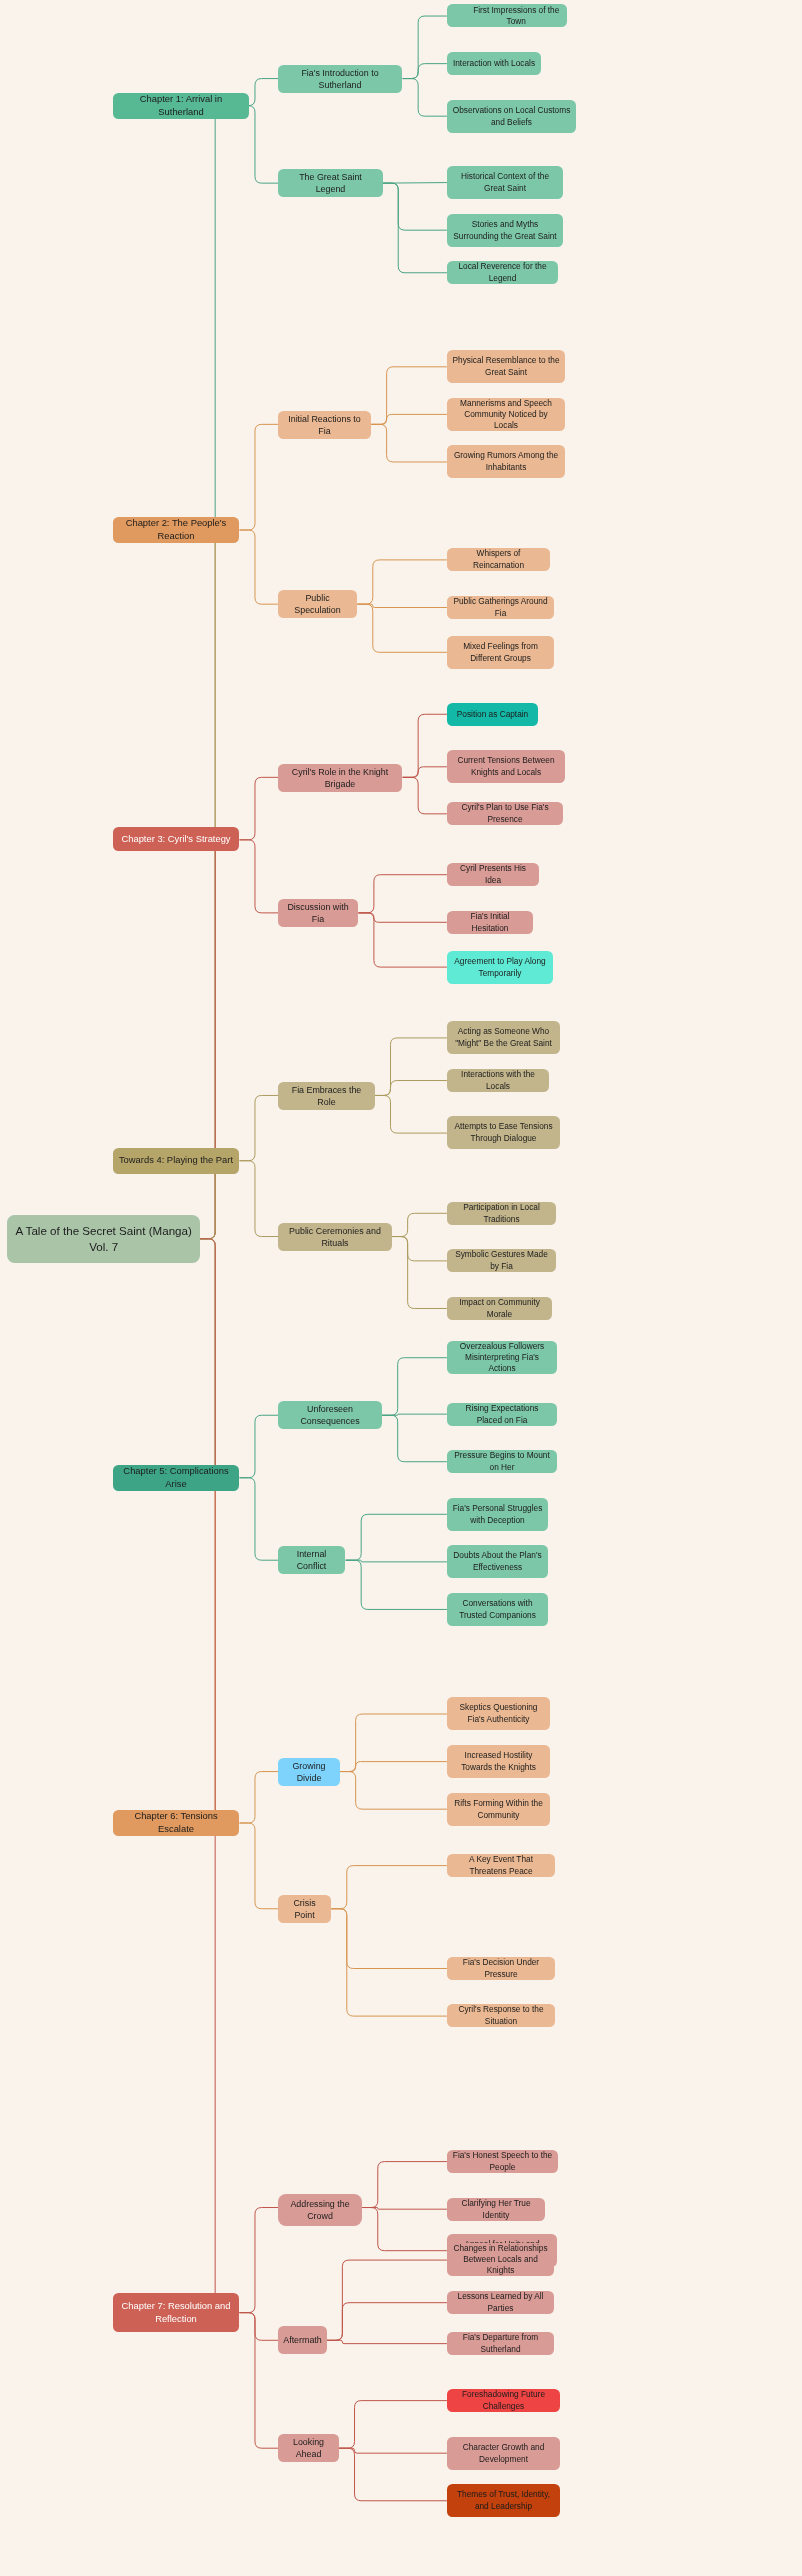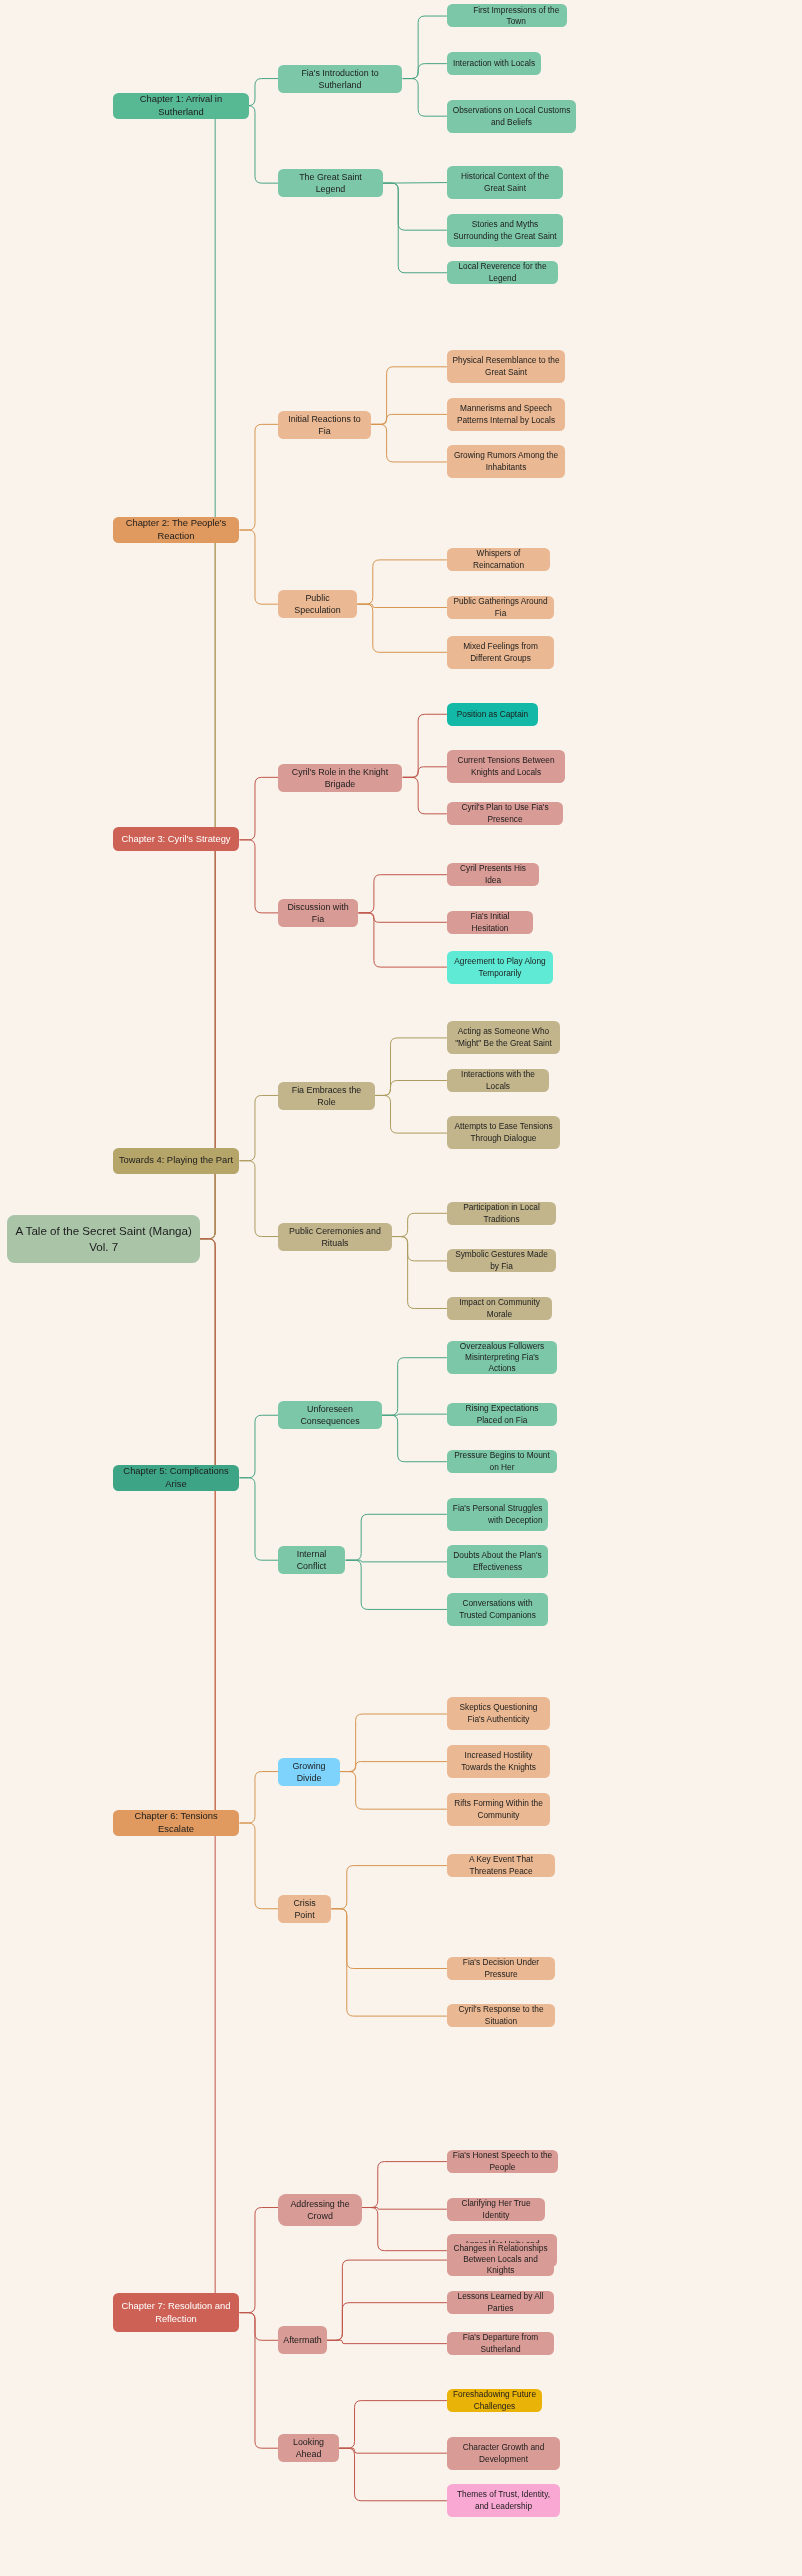--- a/index.html
+++ b/index.html
@@ -136,21 +136,21 @@
       <div class="node lvl1" style="left: 113px; top: 517px; width: 126px; height: 25.5px; background: rgb(224, 153, 94); color: rgb(28, 28, 28);">
         <span>Chapter 2: The People's Reaction</span>
       </div>
       <div class="node lvl2" style="left: 278px; top: 411px; width: 93px; height: 28px; background: rgb(234, 184, 146);">
         <span>Initial Reactions to Fia</span>
       </div>
       <div class="node lvl3" style="left: 447px; top: 350px; width: 118px; height: 33px; background: rgb(234, 184, 146);">
         <span>Physical Resemblance to the Great Saint</span>
       </div>
       <div class="node lvl3" style="left: 447px; top: 398px; width: 118px; height: 33px; background: rgb(234, 184, 146);">
-        <span>Mannerisms and Speech Patterns Internal by Locals</span>
+        <span>Mannerisms and Speech Community Noticed by Locals</span>
       </div>
       <div class="node lvl3" style="left: 447px; top: 445px; width: 118px; height: 33px; background: rgb(234, 184, 146);">
         <span>Growing Rumors Among the Inhabitants</span>
       </div>
       <div class="node lvl2" style="left: 278px; top: 590px; width: 79px; height: 28px; background: rgb(234, 184, 146);">
         <span>Public Speculation</span>
       </div>
       <div class="node lvl3" style="left: 447px; top: 548px; width: 103px; height: 23px; background: rgb(234, 184, 146);">
         <span>Whispers of Reincarnation</span>
       </div>
@@ -225,21 +225,21 @@
       </div>
       <div class="node lvl3" style="left: 447px; top: 1403px; width: 110px; height: 23px; background: rgb(124, 199, 168);">
         <span>Rising Expectations Placed on Fia</span>
       </div>
       <div class="node lvl3" style="left: 447px; top: 1450px; width: 110px; height: 23px; background: rgb(124, 199, 168);">
         <span>Pressure Begins to Mount on Her</span>
       </div>
       <div class="node lvl2" style="left: 278px; top: 1546px; width: 67px; height: 28px; background: rgb(124, 199, 168);">
         <span>Internal Conflict</span>
       </div>
-      <div class="node lvl3" style="left: 447px; top: 1498px; width: 101px; height: 33px; background: rgb(124, 199, 168); text-align: right;">
+      <div class="node lvl3" style="left: 447px; top: 1498px; width: 101px; height: 33px; background: rgb(124, 199, 168);">
         <span>Fia's Personal Struggles with Deception</span>
       </div>
       <div class="node lvl3" style="left: 447px; top: 1545px; width: 101px; height: 33px; background: rgb(124, 199, 168);">
         <span>Doubts About the Plan's Effectiveness</span>
       </div>
       <div class="node lvl3" style="left: 447px; top: 1593px; width: 101px; height: 33px; background: rgb(124, 199, 168);">
         <span>Conversations with Trusted Companions</span>
       </div>
       <div class="node lvl1" style="left: 113px; top: 1810px; width: 126px; height: 25.5px; background: rgb(224, 153, 94); color: rgb(28, 28, 28);">
         <span>Chapter 6: Tensions Escalate</span>
@@ -291,24 +291,24 @@
       </div>
       <div class="node lvl3" style="left: 447px; top: 2291px; width: 107px; height: 23px; background: rgb(217, 155, 149);">
         <span>Lessons Learned by All Parties</span>
       </div>
       <div class="node lvl3" style="left: 447px; top: 2332px; width: 107px; height: 23px; background: rgb(217, 155, 149);">
         <span>Fia's Departure from Sutherland</span>
       </div>
       <div class="node lvl2" style="left: 278px; top: 2434px; width: 61px; height: 28px; background: rgb(217, 155, 149);">
         <span>Looking Ahead</span>
       </div>
-      <div class="node lvl3" style="left: 447px; top: 2389px; width: 95px; height: 23px; background: #eab308; text-align: center;">
+      <div class="node lvl3" style="left: 447px; top: 2389px; width: 113px; height: 23px; background: #ef4444; text-align: center;">
         <span>Foreshadowing Future Challenges</span>
       </div>
       <div class="node lvl3" style="left: 447px; top: 2437px; width: 113px; height: 33px; background: rgb(217, 155, 149);">
         <span>Character Growth and Development</span>
       </div>
-      <div class="node lvl3" style="left: 447px; top: 2484px; width: 113px; height: 33px; background: #f9a8d4;">
+      <div class="node lvl3" style="left: 447px; top: 2484px; width: 113px; height: 33px; background: #c2410c;">
         <span>Themes of Trust, Identity, and Leadership</span>
       </div>
     </div>
 </div>
 
 
 </body></html>

